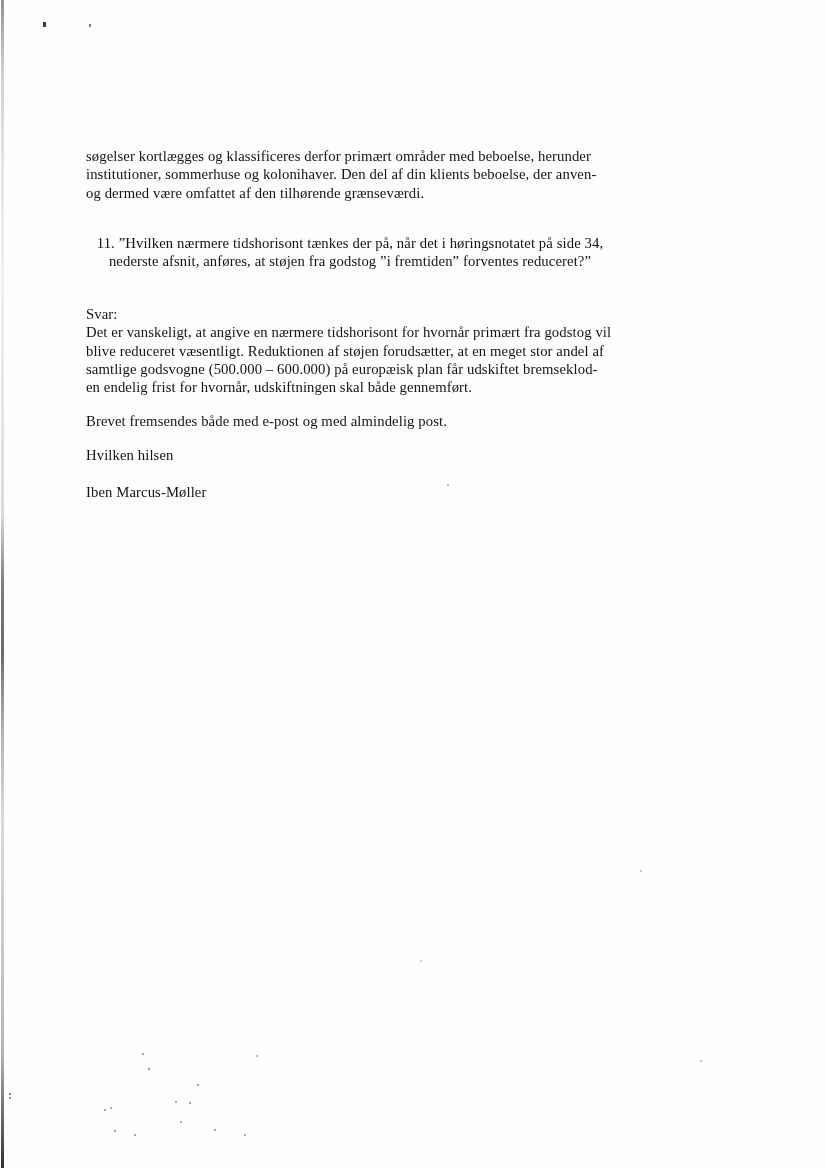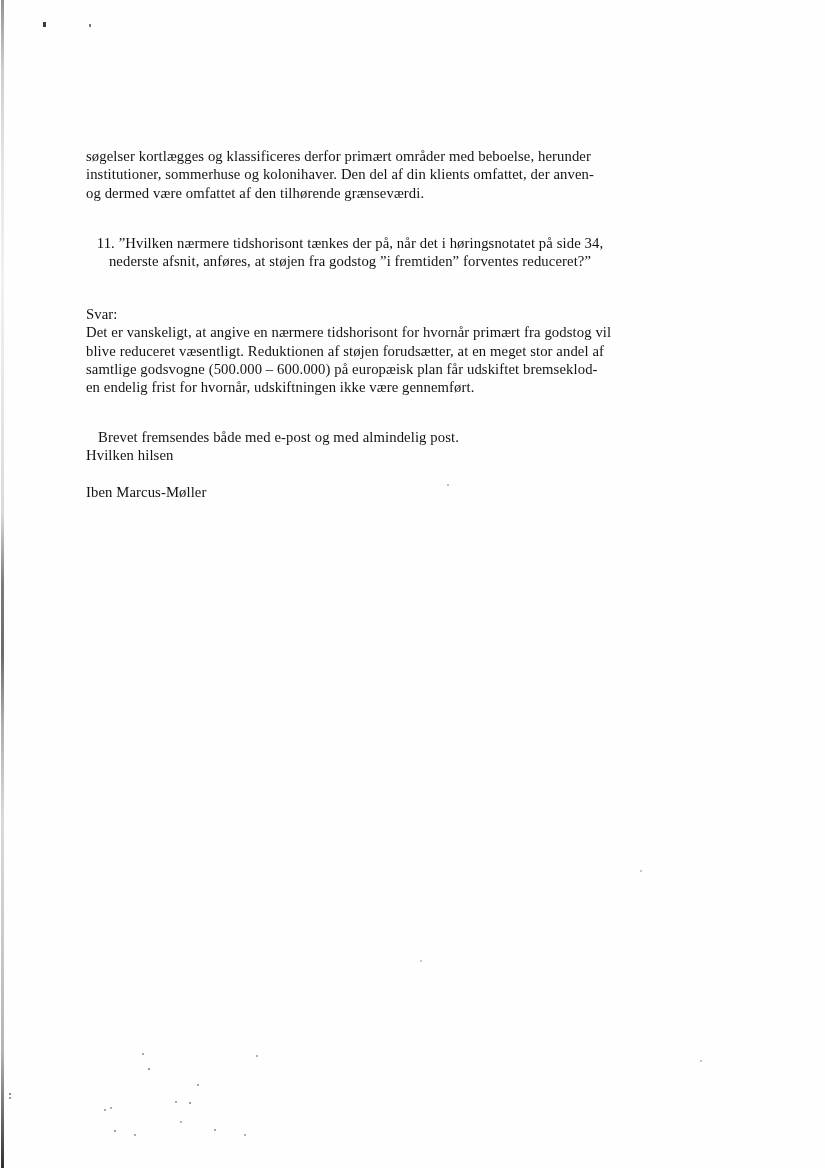--- a/index.html
+++ b/index.html
@@ -88,52 +88,52 @@
     position: absolute;
     left: 86px;
     width: 528px;
     font-size: 14.7px;
     line-height: 18.3px;
     letter-spacing: 0.1px;
   }
   .b1 { top: 147px; }
   .b2 { top: 234px; text-align: center; }
   .b3 { top: 305px; }
-  .b4 { top: 428px; margin-left: 12px; }
+  .b4 { top: 412px; }
   .b5 { top: 446px; }
   .b6 { top: 483px; }
   .line { white-space: nowrap; }
 </style>
 </head>
 <body>
 
 <div class="page">
 
   <div class="scan-edge"></div>
   <div class="speck-a"></div>
   <div class="speck-b"></div>
   <div class="noise"></div>
 
   <div class="block b1">
     <div class="line">søgelser kortlægges og klassificeres derfor primært områder med beboelse, herunder</div>
-    <div class="line">institutioner, sommerhuse og kolonihaver. Den del af din klients omfattet, der anven-</div>
+    <div class="line">institutioner, sommerhuse og kolonihaver. Den del af din klients beboelse, der anven-</div>
     <div class="line">og dermed være omfattet af den tilhørende grænseværdi.</div>
   </div>
 
   <div class="block b2">
     <div class="line">11. ”Hvilken nærmere tidshorisont tænkes der på, når det i høringsnotatet på side 34,</div>
     <div class="line">nederste afsnit, anføres, at støjen fra godstog ”i fremtiden” forventes reduceret?”</div>
   </div>
 
   <div class="block b3">
     <div class="line">Svar:</div>
     <div class="line">Det er vanskeligt, at angive en nærmere tidshorisont for hvornår primært fra godstog vil</div>
     <div class="line">blive reduceret væsentligt. Reduktionen af støjen forudsætter, at en meget stor andel af</div>
     <div class="line">samtlige godsvogne (500.000 – 600.000) på europæisk plan får udskiftet bremseklod-</div>
-    <div class="line">en endelig frist for hvornår, udskiftningen ikke være gennemført.</div>
+    <div class="line">en endelig frist for hvornår, udskiftningen skal både gennemført.</div>
   </div>
 
   <div class="block b4">
     <div class="line">Brevet fremsendes både med e-post og med almindelig post.</div>
   </div>
 
   <div class="block b5">
     <div class="line">Hvilken hilsen</div>
   </div>
 

